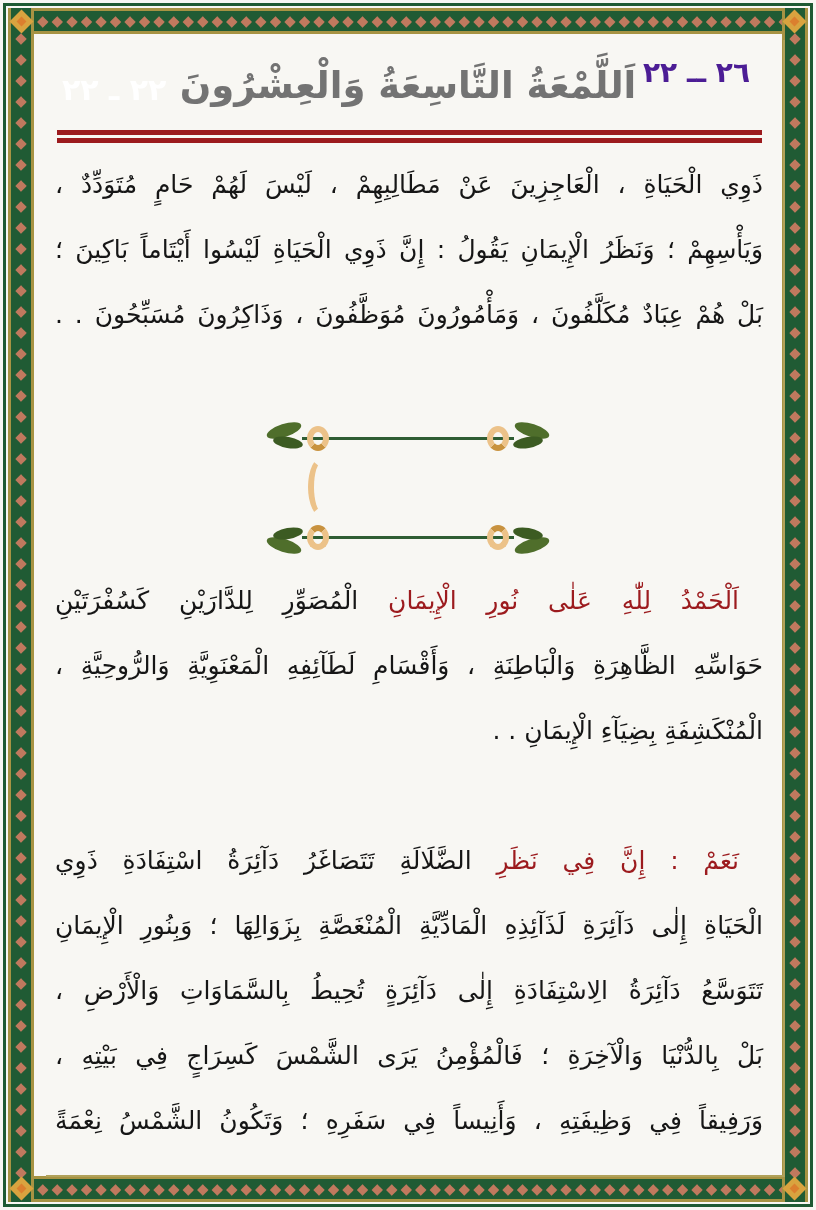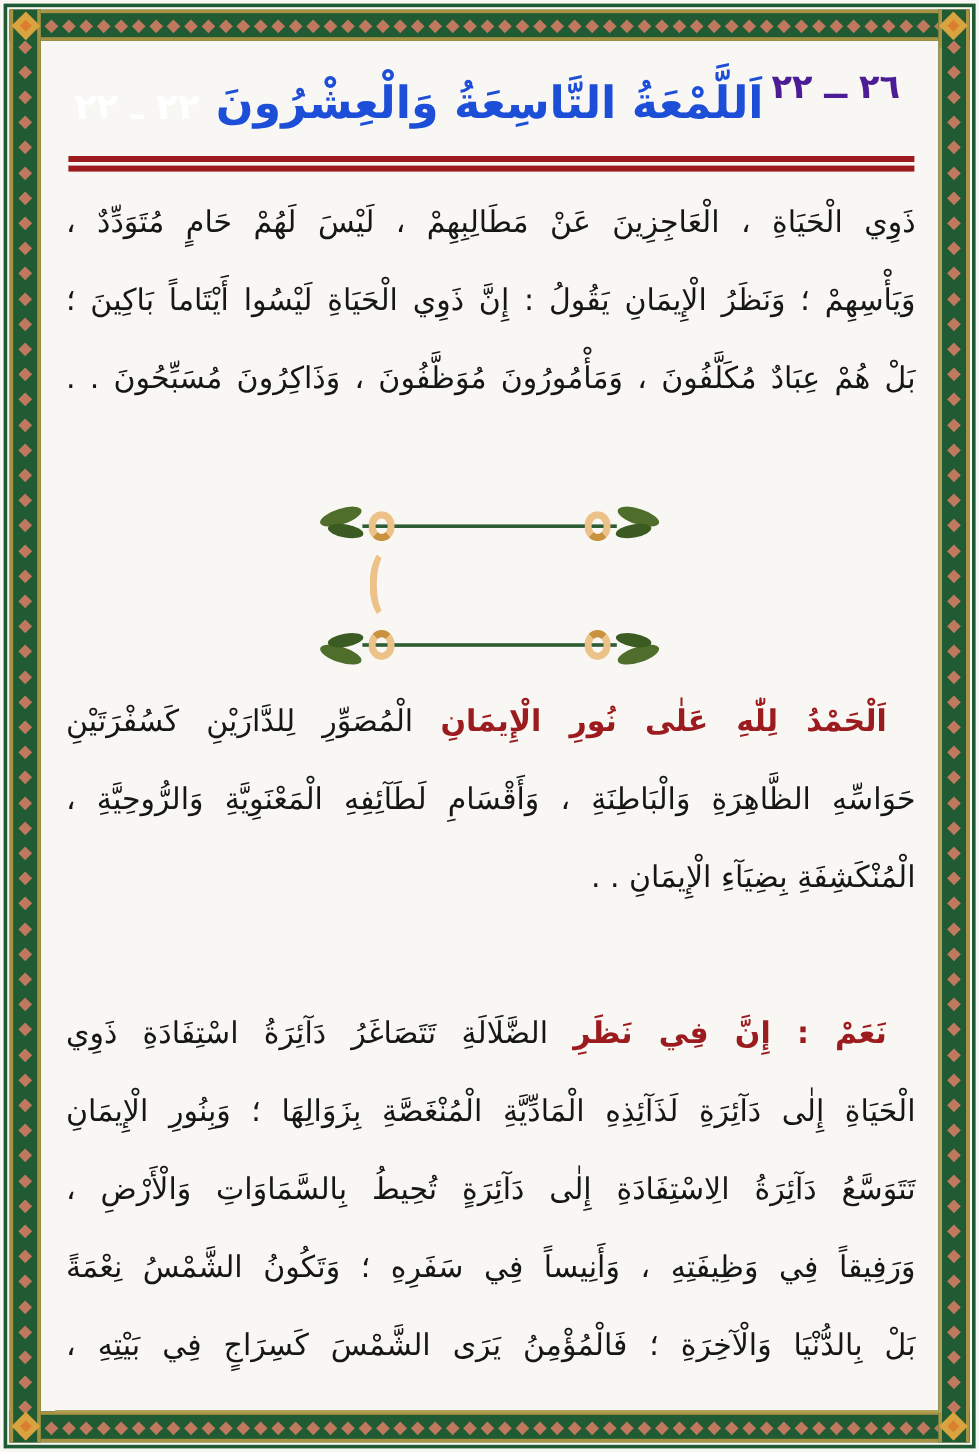--- a/index.html
+++ b/index.html
@@ -20,34 +20,34 @@
   .diamond-fill{color:#C0795E;font-size:15px;letter-spacing:3px;line-height:20px;white-space:nowrap;display:block;text-align:center;}
   .band-v .diamond-fill{writing-mode:vertical-rl;text-orientation:upright;}
   .corner-motif{position:absolute;width:17px;height:17px;background:#D9A33F;transform:rotate(45deg);display:flex;align-items:center;justify-content:center;z-index:3;}
   .cm-inner{width:7px;height:7px;background:#DB7F2E;}
   .cm-tl{top:13px;left:13px;}  .cm-tr{top:13px;right:13px;}
   .cm-bl{bottom:13px;left:13px;}  .cm-br{bottom:13px;right:13px;}
   .inner-right{position:absolute;right:31px;top:40px;bottom:33px;width:2px;background:#B1A25A;}
   .inner-bottom{position:absolute;left:46px;right:31px;bottom:33px;height:2px;background:#B1A25A;}
   
   .ghost-numbers{position:absolute;left:62px;top:72px;font-size:30px;font-weight:bold;color:#FFFFFF;direction:rtl;letter-spacing:2px;}
-  .page-title{position:absolute;left:0;right:0;top:58px;text-align:center;font-size:37px;font-weight:bold;color:#1d4ed8;direction:rtl;line-height:1.5;}
+  .page-title{position:absolute;left:0;right:0;top:58px;text-align:center;font-size:37px;font-weight:bold;color:#737373;direction:rtl;line-height:1.5;}
   .page-numbers{position:absolute;right:66px;top:56px;font-size:28px;font-weight:bold;color:#4c1d95;direction:rtl;letter-spacing:2px;}
   .double-rule{position:absolute;top:130px;left:57px;right:54px;}
   .double-rule .bar{height:5px;background:#9C1B1E;margin-bottom:3px;}
   
   .textblock{position:absolute;left:55px;right:53px;}
   .tb-p1{top:152px;}
   .tb-p2{top:568px;}
   .tb-p3{top:828px;}
   .line{font-size:25px;line-height:65px;direction:rtl;color:#161616;
         text-align:justify;text-align-last:justify;}
   .line.short{text-align-last:right;}
   .line.indent{padding-right:24px;}
-  .lead{color:#9C1B1E;font-weight:bold;}
+  .lead{color:#9C1B1E;font-weight:normal;}
   
   .ornament{position:absolute;top:424px;left:50%;transform:translateX(-50%);width:292px;height:128px;}
   .orn-line{position:absolute;left:40px;right:40px;height:3px;background:#2F5D33;}
   .orn-line.top{top:13px;}  .orn-line.bottom{bottom:13px;}
   .orn-corner{position:absolute;width:66px;height:42px;}
   .oc-tl{left:4px;top:-3px;}
   .oc-tr{right:4px;top:-3px;transform:scaleX(-1);}
   .oc-bl{left:4px;bottom:-3px;transform:scaleY(-1);}
   .oc-br{right:4px;bottom:-3px;transform:scale(-1,-1);}
   .leaf-a{position:absolute;left:0;top:3px;width:36px;height:13px;background:#4F6E2B;border-radius:50%;transform:rotate(-18deg);}
@@ -138,17 +138,17 @@
     <div class="line short">الْمُنْكَشِفَةِ بِضِيَآءِ الْإِيمَانِ . .</div>
   </div>
 
   <div class="textblock tb-p3">
     <div class="line indent">
       <span class="lead">نَعَمْ : إِنَّ فِي نَظَرِ</span>
       <span>الضَّلَالَةِ تَتَصَاغَرُ دَآئِرَةُ اسْتِفَادَةِ ذَوِي</span>
     </div>
     <div class="line">الْحَيَاةِ إِلٰى دَآئِرَةِ لَذَآئِذِهِ الْمَادِّيَّةِ الْمُنْغَصَّةِ بِزَوَالِهَا ؛ وَبِنُورِ الْإِيمَانِ</div>
     <div class="line">تَتَوَسَّعُ دَآئِرَةُ الِاسْتِفَادَةِ إِلٰى دَآئِرَةٍ تُحِيطُ بِالسَّمَاوَاتِ وَالْأَرْضِ ،</div>
+    <div class="line">بَلْ بِالدُّنْيَا وَالْآخِرَةِ ؛ فَالْمُؤْمِنُ يَرَى الشَّمْسَ كَسِرَاجٍ فِي بَيْتِهِ ،</div>
     <div class="line">وَرَفِيقاً فِي وَظِيفَتِهِ ، وَأَنِيساً فِي سَفَرِهِ ؛ وَتَكُونُ الشَّمْسُ نِعْمَةً</div>
-    <div class="line">بَلْ بِالدُّنْيَا وَالْآخِرَةِ ؛ فَالْمُؤْمِنُ يَرَى الشَّمْسَ كَسِرَاجٍ فِي بَيْتِهِ ،</div>
   </div>
 
 </div>
 
 </body></html>

